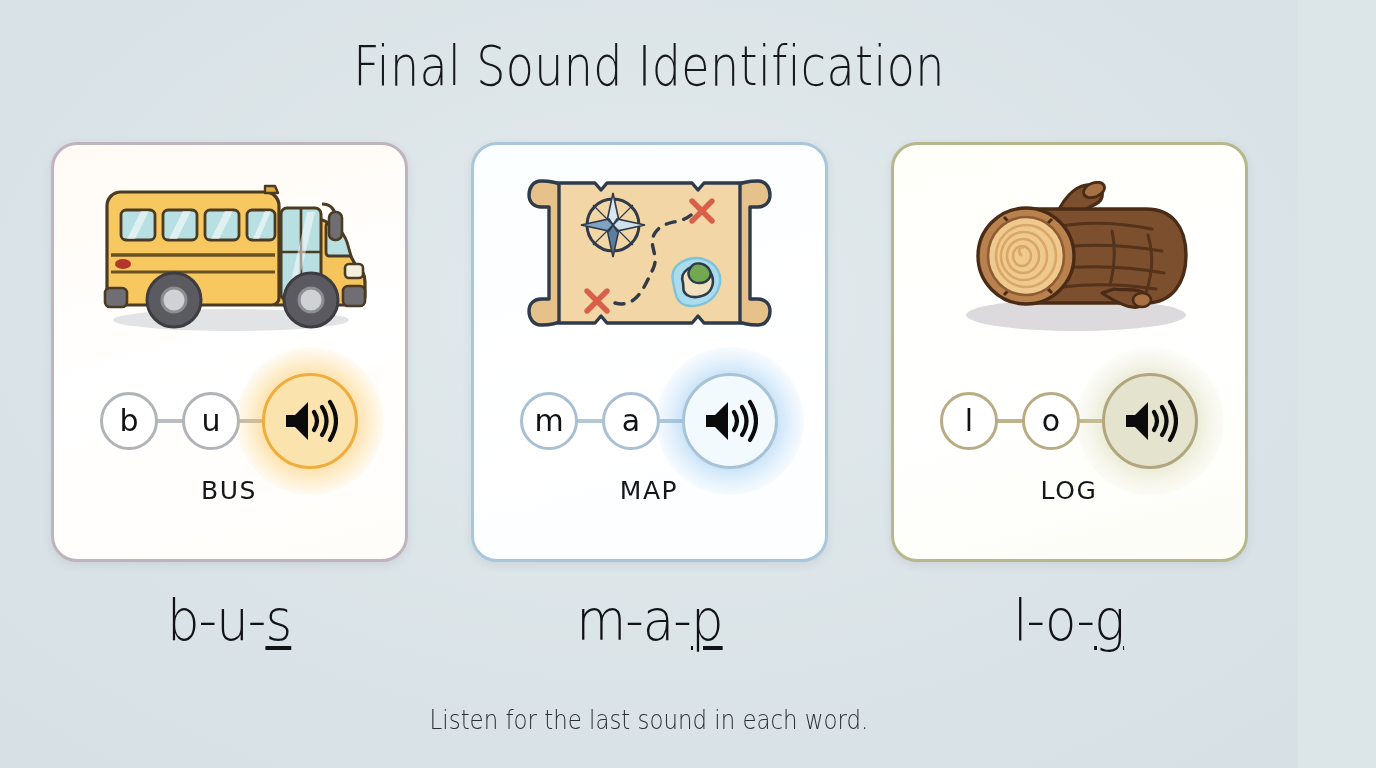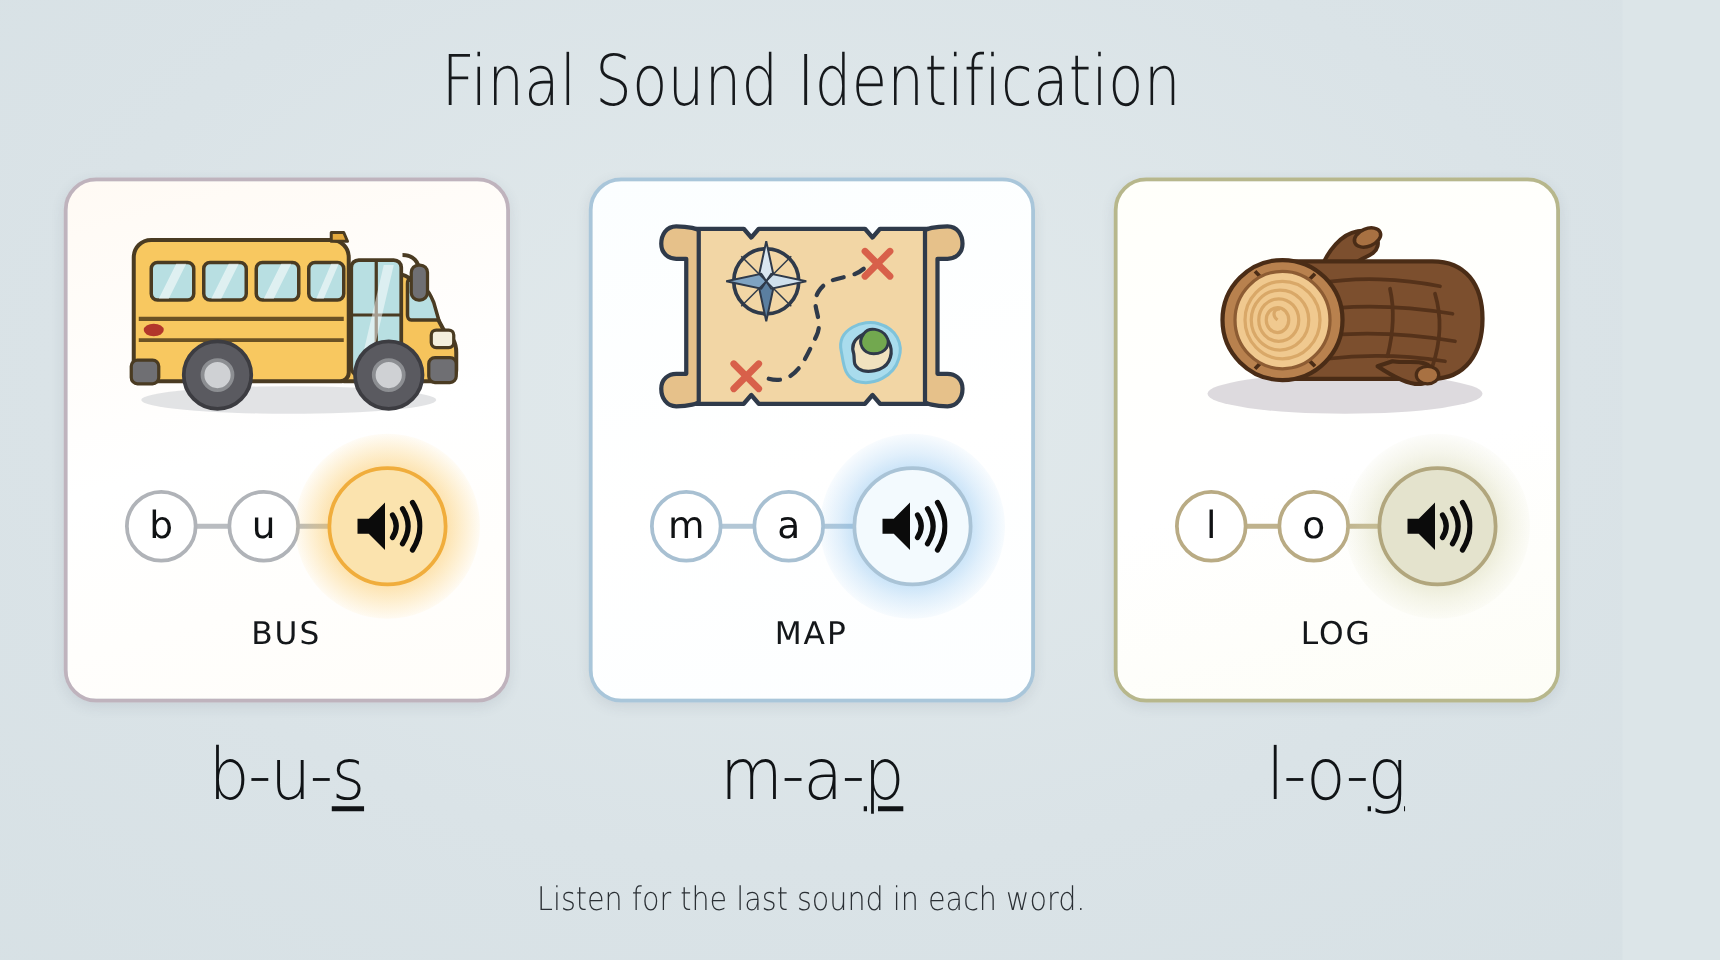--- a/index.html
+++ b/index.html
@@ -176,21 +176,21 @@
   .theme-log .speaker-btn .glow {
     background: radial-gradient(circle, rgba(200,200,150,0.48) 34%, rgba(215,215,175,0.24) 57%, rgba(230,230,200,0.0) 75%);
   }
   .theme-log .speaker-btn .disc {
     background: #e4e3cd;
     border: 3px solid #b1a67d;
   }
 
   
   .card-word {
-    margin-top: 16px;
+    margin-top: 0;
     font-size: 25px;
     letter-spacing: 1.6px;
     color: #14171a;
     font-family: "DejaVu Sans", sans-serif;
     font-weight: 400;
   }
 
   
   .segmented {
     margin-top: 30px;

